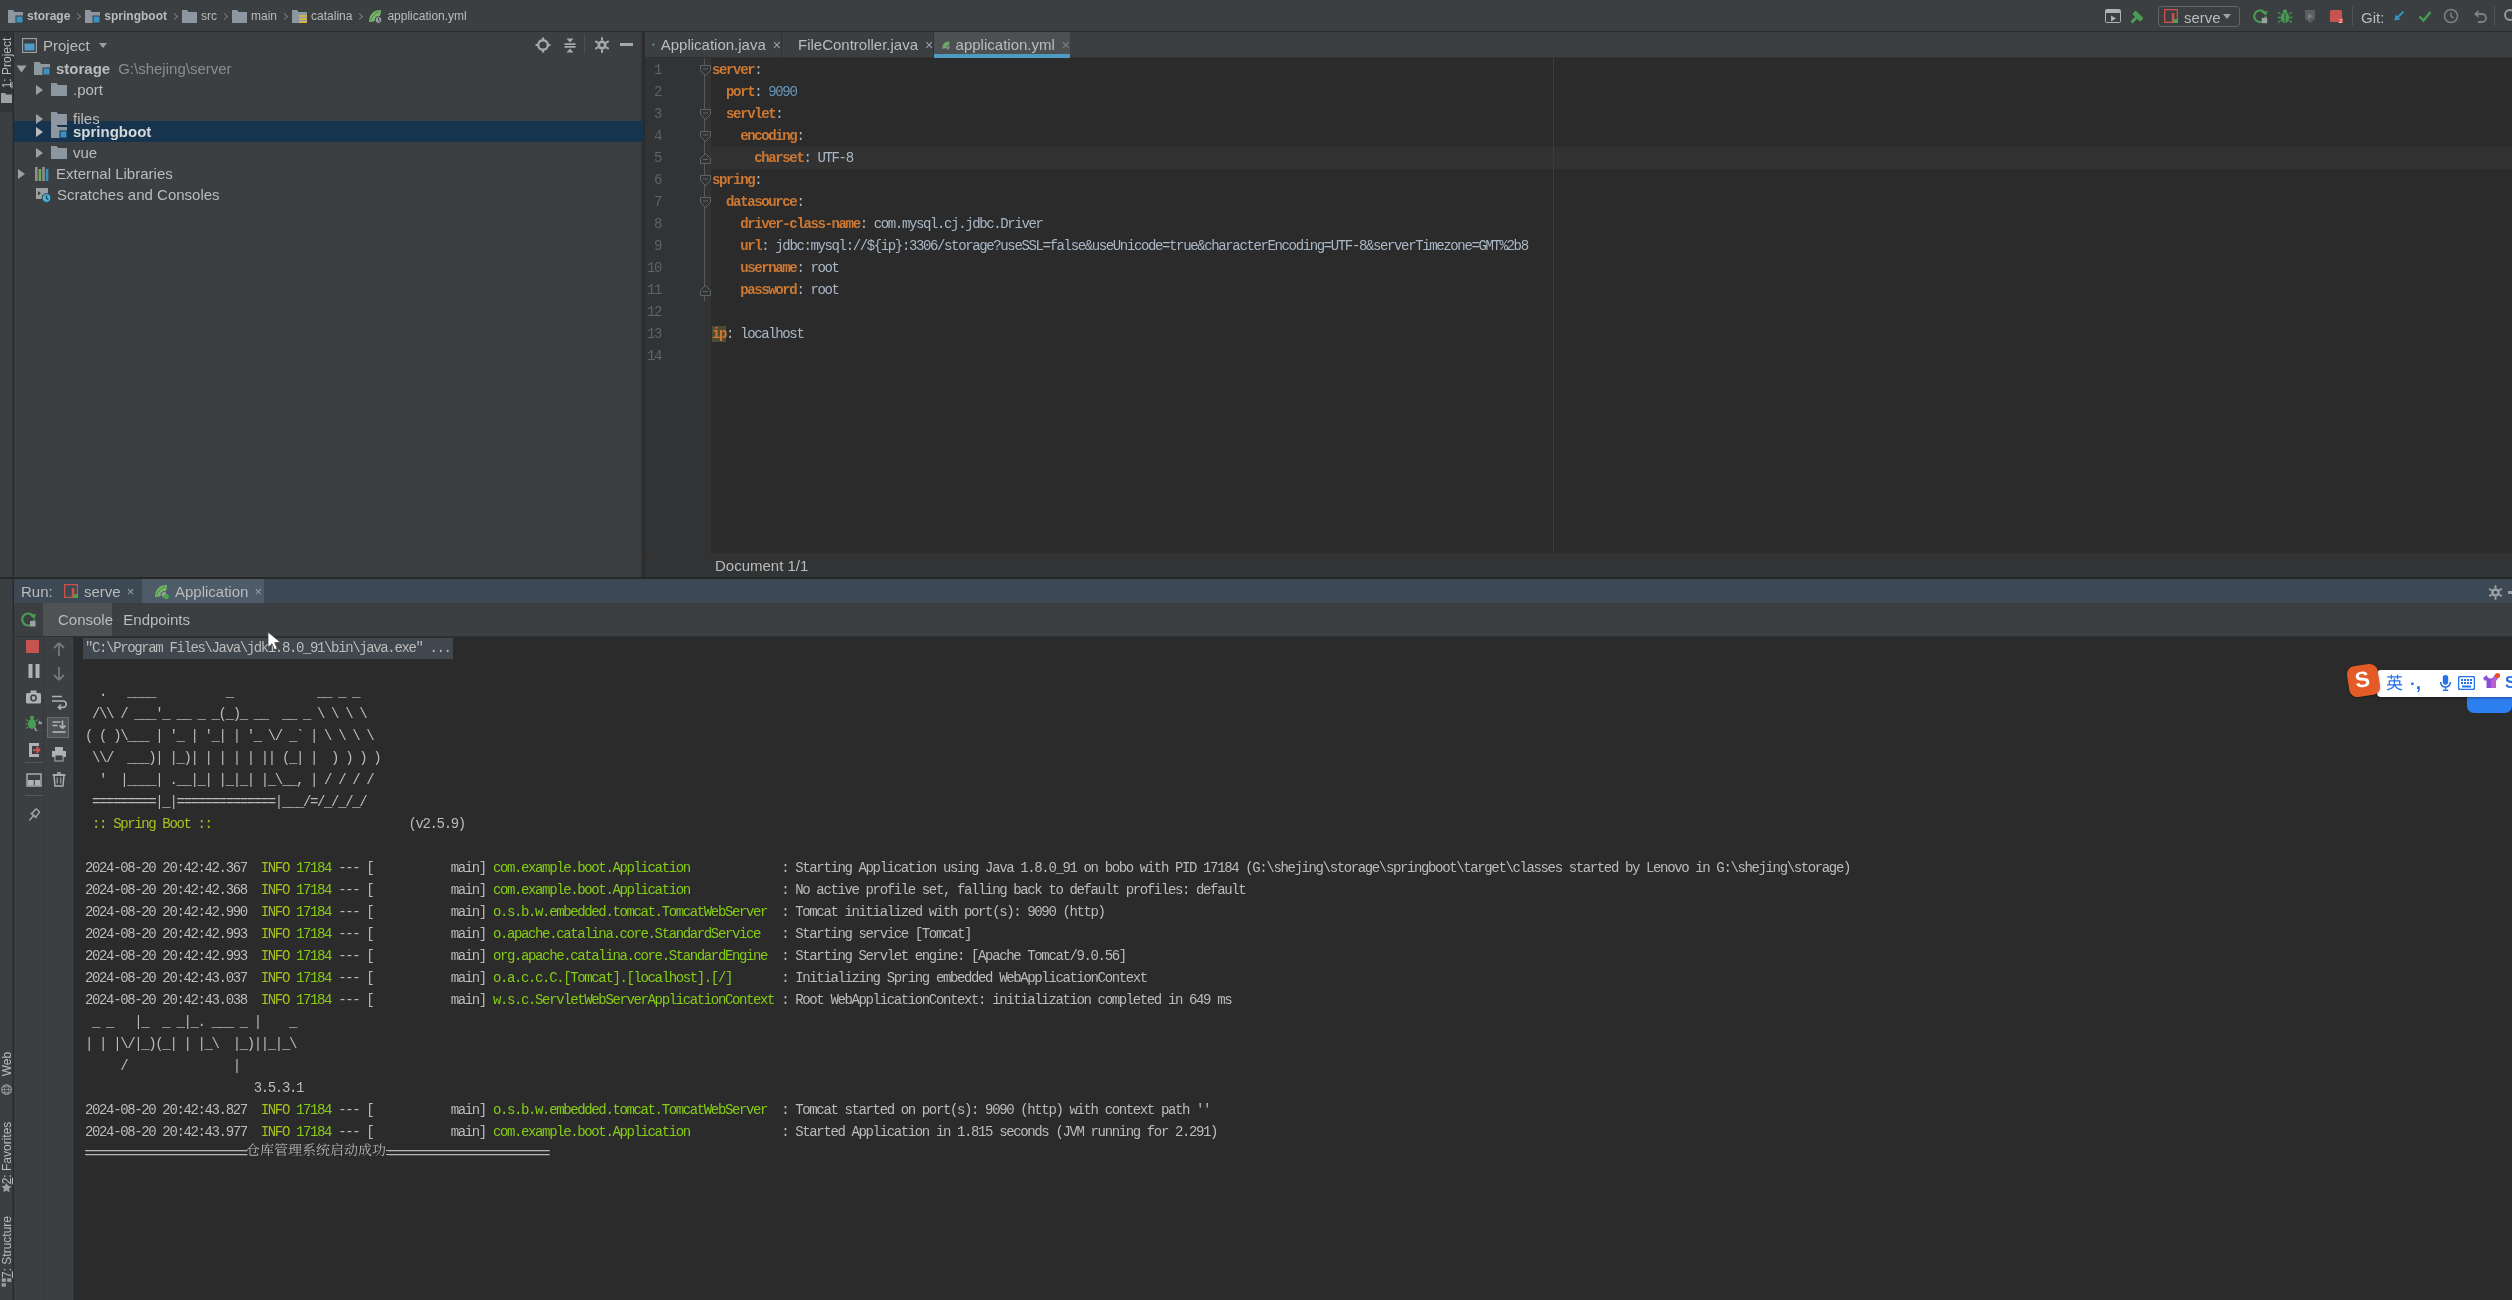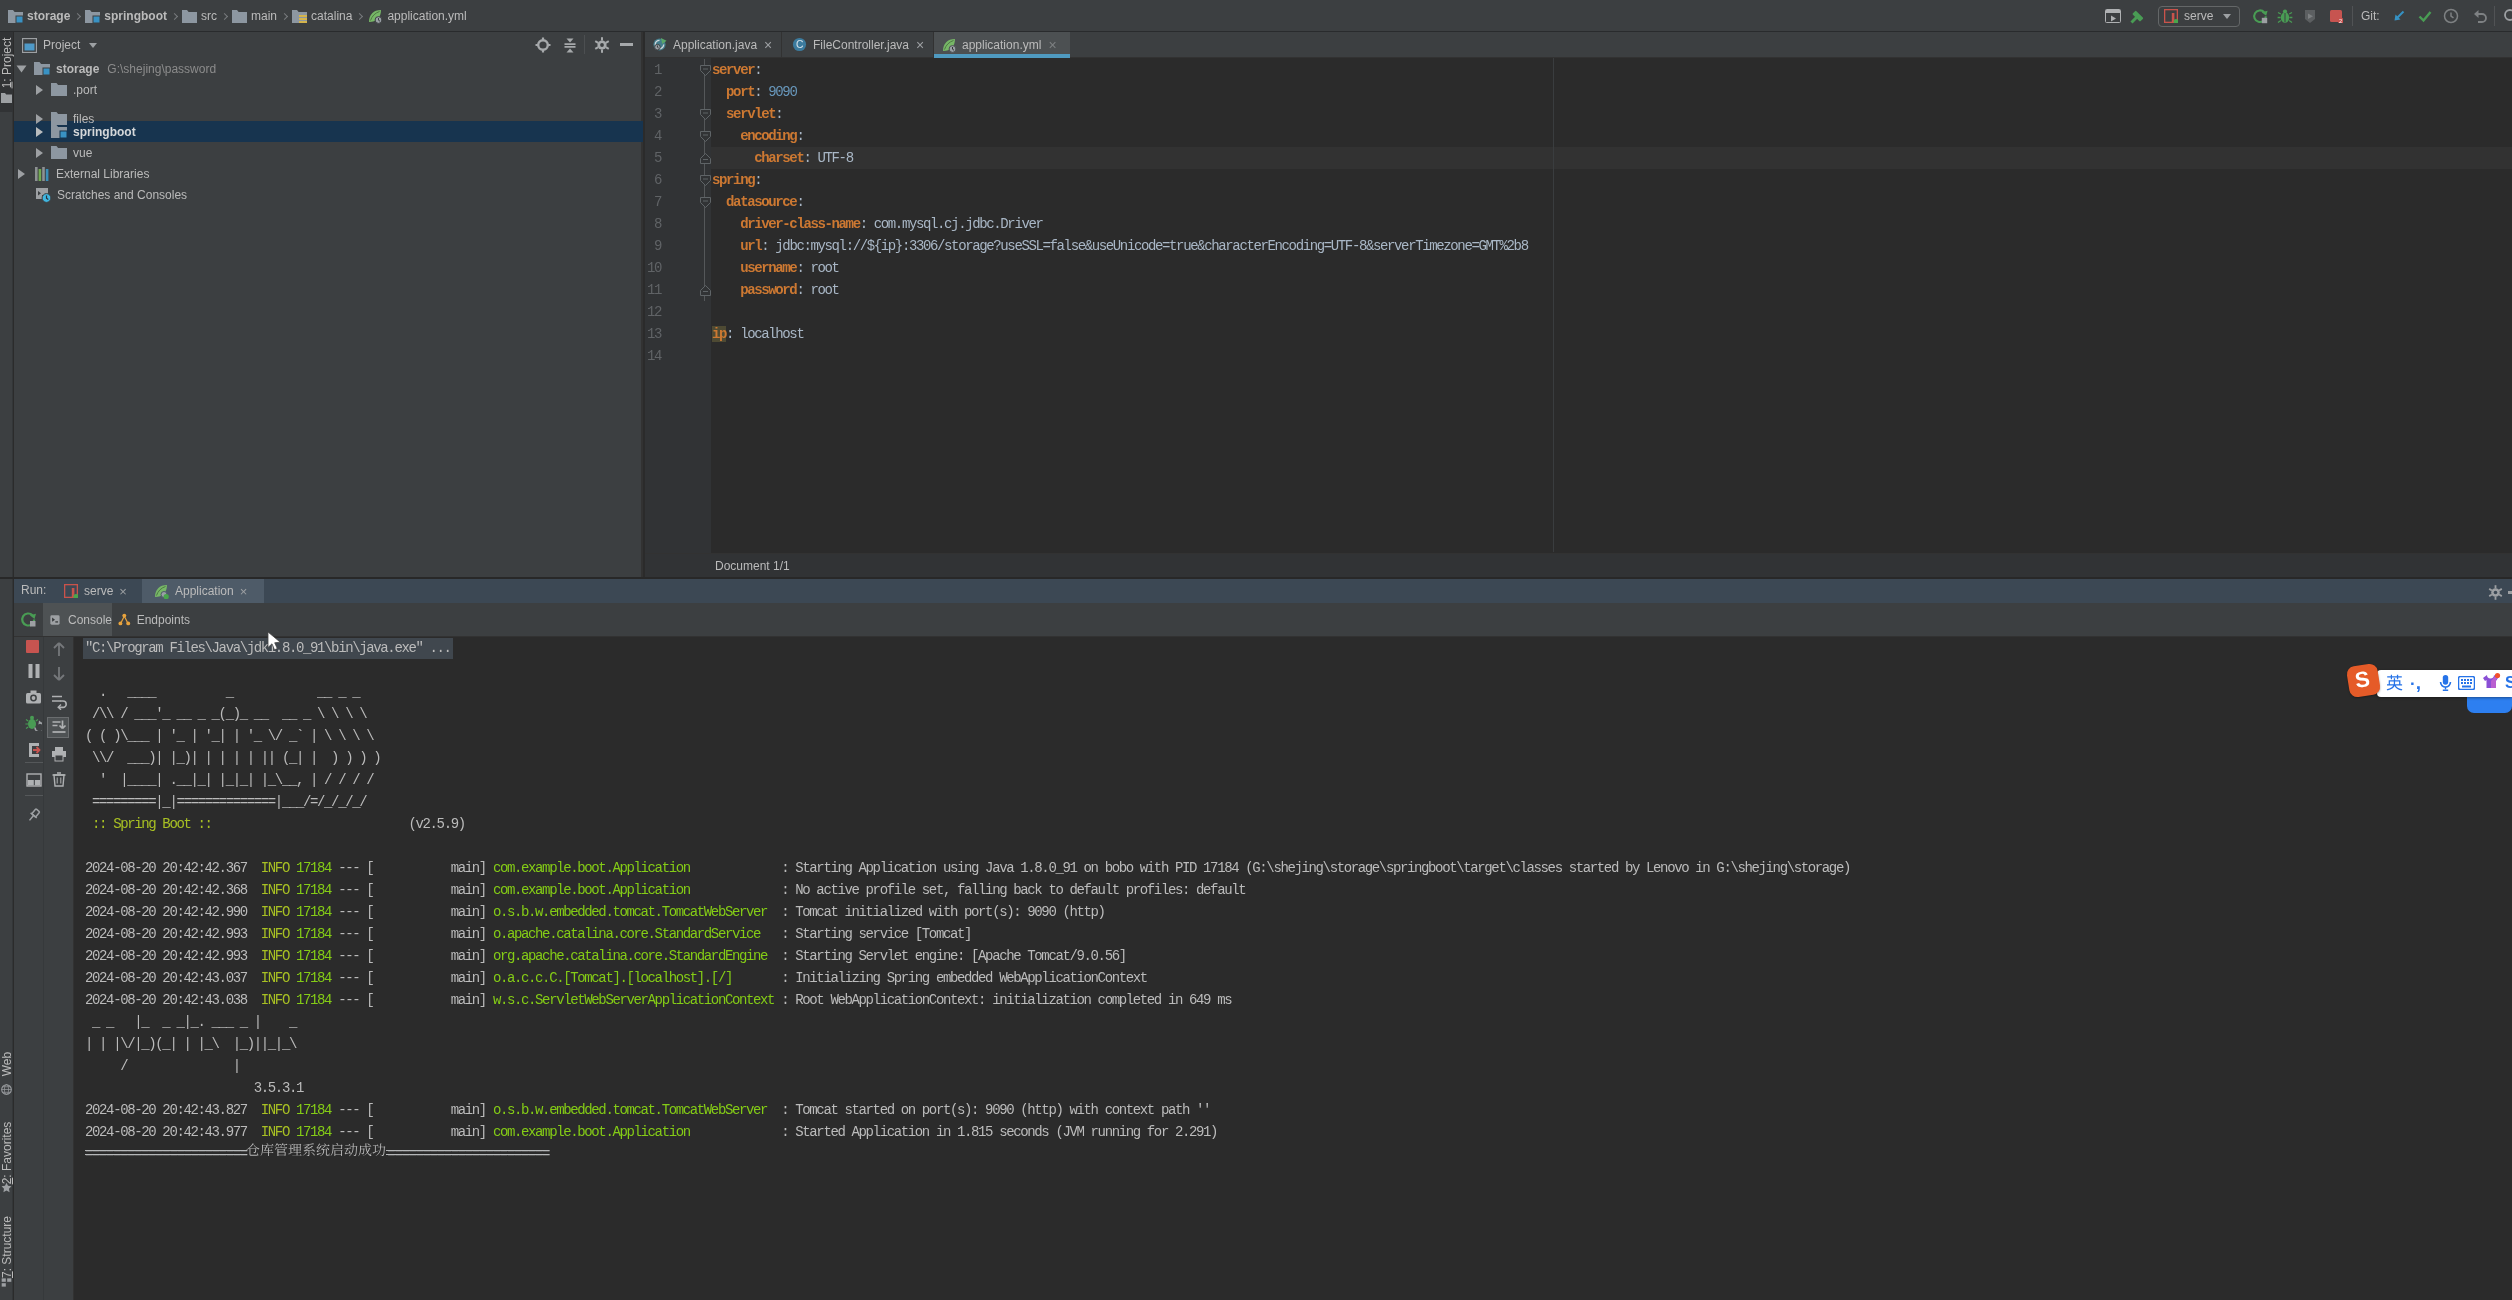--- a/index.html
+++ b/index.html
@@ -1,17 +1,17 @@
 <!DOCTYPE html>
 <html><head><meta charset="utf-8">
 <style>
 *{margin:0;padding:0;box-sizing:border-box}
 html,body{width:2512px;height:1300px;overflow:hidden;background:#2b2b2b;font-family:"Liberation Sans",sans-serif}
 .abs{position:absolute}
-.ui{font-family:"Liberation Sans",sans-serif;font-size:12px;color:#bbbbbb;white-space:nowrap}
+.ui{font-family:"Liberation Sans",sans-serif;font-size:15px;color:#bbbbbb;white-space:nowrap}
 .mono{font-family:"Liberation Mono",monospace;font-size:14px;letter-spacing:-1.37px;line-height:22px;white-space:pre;color:#a9b7c6}
 .cmono{font-family:"Liberation Mono",monospace;font-size:14px;letter-spacing:-1.37px;line-height:22px;white-space:pre;color:#bbbbbb}
 .key{color:#cc7832;font-weight:bold}
 .num{color:#6897bb}
 .info{color:#a8c023}
 .pid{color:#84cc16}
 .lg{color:#84cc16}
 .row{display:flex;align-items:center}
 svg{display:block}
 .crumbsep{width:5px;height:5px;border-top:1.6px solid #787b7e;border-right:1.6px solid #787b7e;transform:rotate(45deg);margin:0 6px}
@@ -186,21 +186,21 @@
 <div class="abs" style="left:620px;top:43px;width:13px;height:3px;background:#a6a9ab"></div><div class="abs" style="left:584px;top:35px;width:1px;height:19px;background:#4c4f51"></div>
 
 <div class="abs" style="left:14px;top:121px;width:629px;height:21px;background:#17344f"></div>
 <div class="abs row" style="left:16px;top:58px;height:21px">
   <div style="width:0;height:0;border-top:5px solid transparent;border-bottom:5px solid transparent;border-left:7px solid #9da0a3;transform:rotate(90deg);margin-left:2px"></div>
   <svg style="margin-left:9px" width="16" height="13" viewBox="0 0 16 13">
       <path d="M0 0h5.5l1.6 2H16v11H0z" fill="#8d97a1"></path>
       <rect x="9" y="6" width="7" height="7" fill="#3992c4" stroke="#3c3f41"></rect>
     </svg>
   <span class="ui" style="font-weight:bold;margin-left:6px">storage</span>
-  <span class="ui" style="color:#8c8c8c;margin-left:8px">G:\shejing\password</span>
+  <span class="ui" style="color:#8c8c8c;margin-left:8px">G:\shejing\server</span>
 </div>
 <div class="abs row" style="left:36px;top:79px;height:21px">
   <div style="width:0;height:0;border-top:5px solid transparent;border-bottom:5px solid transparent;border-left:7px solid #9da0a3"></div>
   <svg style="margin-left:8px" width="16" height="13" viewBox="0 0 16 13">
       <path d="M0 0h5.5l1.6 2H16v11H0z" fill="#8d97a1"></path>
     </svg>
   <span class="ui" style="margin-left:6px">.port</span>
 </div>
 <div class="abs row" style="left:36px;top:108px;height:21px">
   <div style="width:0;height:0;border-top:5px solid transparent;border-bottom:5px solid transparent;border-left:7px solid #9da0a3"></div>

